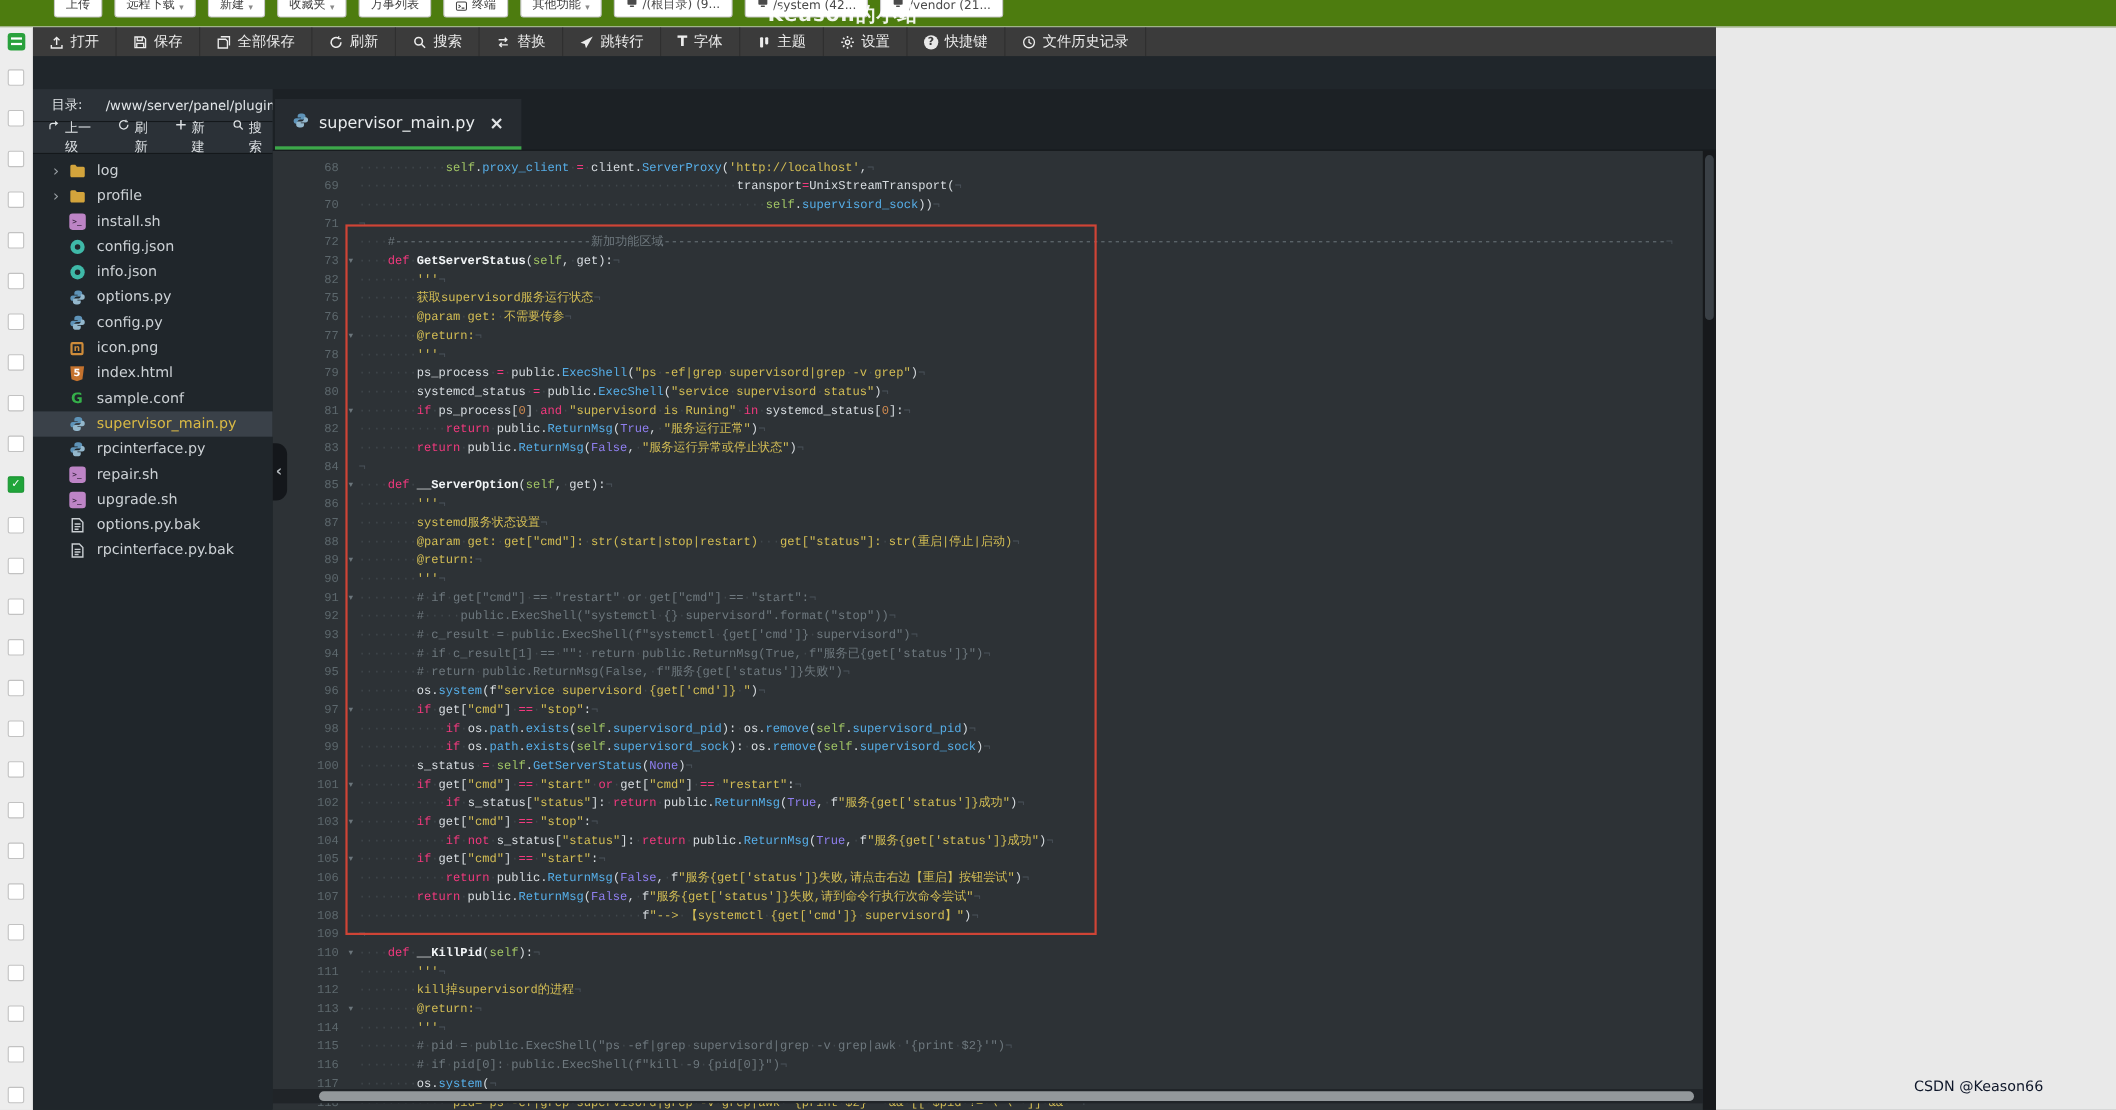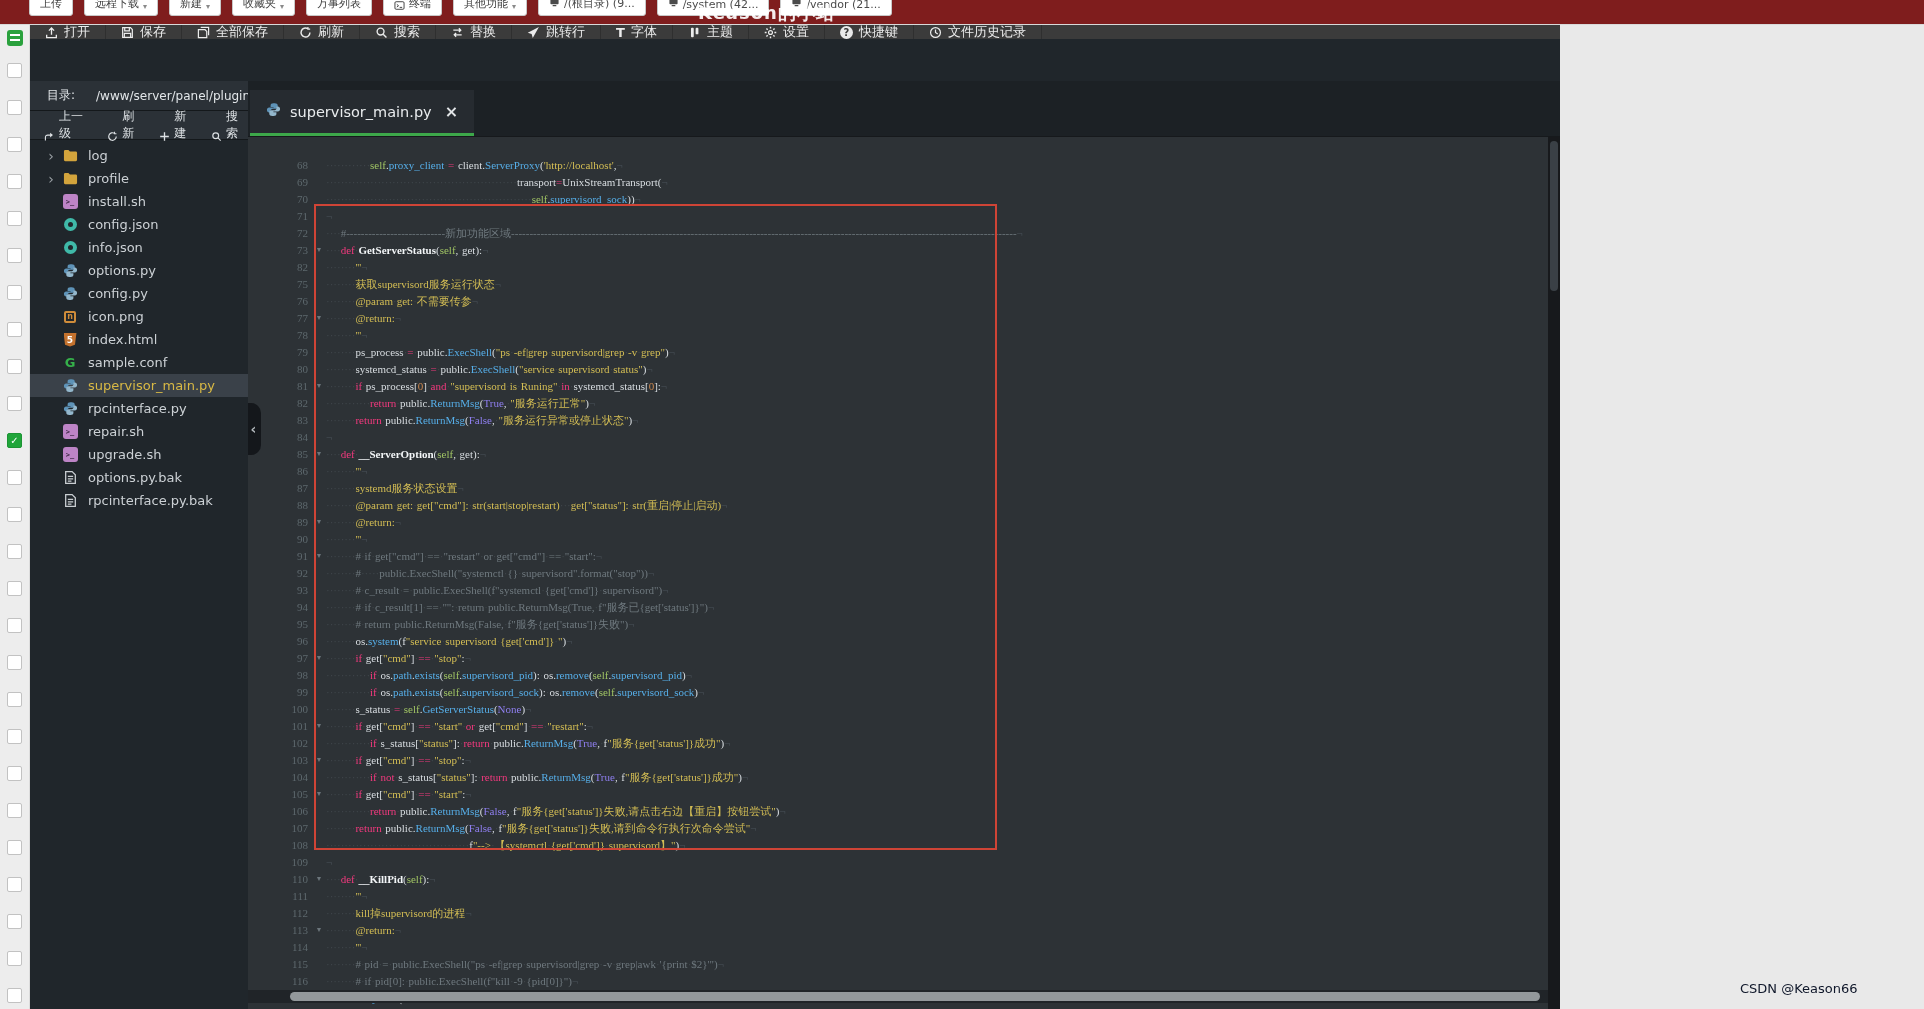--- a/index.html
+++ b/index.html
@@ -1,22 +1,22 @@
 <!DOCTYPE html>
 <html><head>
 <meta charset="utf-8">
 <style>
   html,body{margin:0;padding:0;}
   body{width:1924px;height:1009px;position:relative;overflow:hidden;background:#e9e9e9;
        font-family:"DejaVu Sans","Liberation Sans",sans-serif;}
 
   
-  .top-strip{position:absolute;left:0;top:0;width:1924px;height:25px;background:#7f1d1d;
+  .top-strip{position:absolute;left:0;top:0;width:1924px;height:25px;background:#4d7c0f;
              border-bottom:1px solid #d9d9d9;display:flex;align-items:flex-start;
-             padding-left:29px;box-sizing:border-box;gap:11px;overflow:hidden;}
+             padding-left:49px;box-sizing:border-box;gap:11px;overflow:hidden;}
   .tsbtn,.tschip{margin-top:-9px;height:25px;background:#fff;border:1px solid #c8c8c8;border-radius:3px;
              display:flex;align-items:flex-end;padding:0 10px 4px;font-size:11px;color:#3e3e3e;
              gap:4px;white-space:nowrap;box-sizing:border-box;}
   .tschip{color:#4a4a4a;}
   .tsbtn svg,.tschip svg{width:11px;height:11px;}
   .caret{font-size:8px;color:#8a8a8a;}
   .keason-wm{position:absolute;left:698px;top:1px;font-size:18px;font-weight:bold;
              color:rgba(255,255,255,.92);letter-spacing:1px;z-index:6;text-align:right;}
 
   
@@ -26,38 +26,38 @@
   .green-ico::before{content:"";position:absolute;left:3px;top:4px;width:10px;height:2px;background:#fff;
             box-shadow:0 5px 0 #fff;}
   .cb{position:absolute;left:7px;width:15px;height:15px;background:#fff;border:1px solid #c2c2c2;
       border-radius:2px;box-sizing:border-box;font-size:10px;line-height:13px;text-align:center;color:#fff;}
   .cb.on{background:#20a53a;border-color:#1c9434;}
 
   
   .modal{position:absolute;left:30px;top:25px;width:1530px;height:984px;background:#20262b;}
   .m-header{height:28px;background:#fbfbfb;border-bottom:1px solid #e3e3e3;display:flex;align-items:center;
             padding-left:18px;font-size:13px;color:#333;box-sizing:border-box;}
-  .m-toolbar{height:14px;background:#3b3b3b;display:flex;align-items:stretch;}
+  .m-toolbar{height:26px;background:#3b3b3b;display:flex;align-items:stretch;}
   .tbbtn{display:flex;align-items:center;gap:6px;padding:0 15px;font-size:13px;color:#ececec;
          border-right:1px solid #2f2f2f;cursor:pointer;}
   .tbbtn svg{width:13px;height:13px;}
   .tglyph{font-weight:bold;font-size:13px;line-height:13px;}
   .qglyph{width:13px;height:13px;border-radius:50%;background:#e9e9e9;color:#3b3b3b;font-size:10px;
           font-weight:bold;display:inline-flex;align-items:center;justify-content:center;}
 
   .m-body{position:absolute;left:0;top:56px;width:1530px;height:928px;display:flex;}
 
   
   .sidebar{width:218px;flex:none;background:#20262b;display:flex;flex-direction:column;overflow:hidden;}
   .dirrow{height:29px;flex:none;background:#2b3137;border-bottom:1px solid #14181b;display:flex;
           align-items:center;padding-left:17px;font-size:12px;color:#e2e6e9;gap:21px;
           white-space:nowrap;overflow:hidden;}
   .actrow{height:28px;flex:none;background:#2b3137;border-bottom:1px solid #14181b;display:flex;
           align-items:center;padding-left:14px;gap:15px;font-size:12px;color:#dde1e4;}
-  .act{display:flex;align-items:flex-end;gap:4px;cursor:pointer;}
+  .act{display:flex;align-items:flex-start;gap:4px;cursor:pointer;}
   .act svg{width:11px;height:11px;}
   .tree{flex:1;padding-top:4px;}
   .trow{height:23px;display:flex;align-items:center;font-size:13px;color:#ccd1d5;cursor:pointer;}
   .trow .chev{width:14px;margin-left:14px;text-align:center;color:#9aa0a5;font-size:14px;flex:none;}
   .trow .fic{width:16px;height:16px;margin-left:4px;margin-right:10px;display:inline-flex;
              align-items:center;justify-content:center;flex:none;}
   .trow .fic svg{width:15px;height:15px;}
   .trow.sel{background:#3a4149;}
   .trow.sel .fname{color:#d9b945;}
   .ic-sh{width:15px;height:15px;background:#bd84c6;border-radius:3px;color:#3a2742;font-size:7px;
@@ -75,22 +75,22 @@
 
   
   .editor{flex:1;position:relative;background:#2d3236;overflow:hidden;}
   .tabbar{height:56px;background:#1c2125;border-bottom:1px solid #16191c;position:relative;box-sizing:border-box;}
   .tab{position:absolute;left:2px;bottom:0;height:46px;display:flex;align-items:center;gap:9px;
        padding:0 16px;background:#262b30;border-bottom:3px solid #3da84a;box-sizing:border-box;cursor:pointer;}
   .tab svg{width:15px;height:15px;}
   .tab-label{font-size:14.5px;color:#e8ebed;}
   .tab-close{font-size:16px;font-weight:bold;color:#e3e6e8;margin-left:4px;cursor:pointer;}
 
-  .codewrap{position:absolute;left:0;top:56px;right:12px;bottom:0;overflow:hidden;padding-top:20px;
-            font-family:Liberation Serif, serif;font-size:11px;}
+  .codewrap{position:absolute;left:0;top:56px;right:12px;bottom:0;overflow:hidden;padding-top:8px;
+            font-family:Liberation Mono, monospace;font-size:11px;}
   .crow{height:17px;line-height:17px;display:flex;white-space:pre;}
   .lnum{width:60px;flex:none;text-align:right;color:#5d686d;padding-right:4px;}
   .fold{width:14px;flex:none;font-size:7px;color:#6b757b;text-align:center;line-height:17px;}
   .ltext{flex:none;}
   .t-o{color:#d8dde1}.t-k{color:#f2397e}.t-f{color:#56aee8}.t-s{color:#d3bd54}
   .t-c{color:#6e787e}.t-g{color:#a0c464}.t-n{color:#8f7ff0}.t-m{color:#cf8a50}
   .t-w{color:#f2f5f7;font-weight:bold}
   .d{color:#40474c}.eol{color:#4a525a}
 
   .redbox{position:absolute;left:66px;top:123px;width:683px;height:646px;border:2px solid #cf4436;

